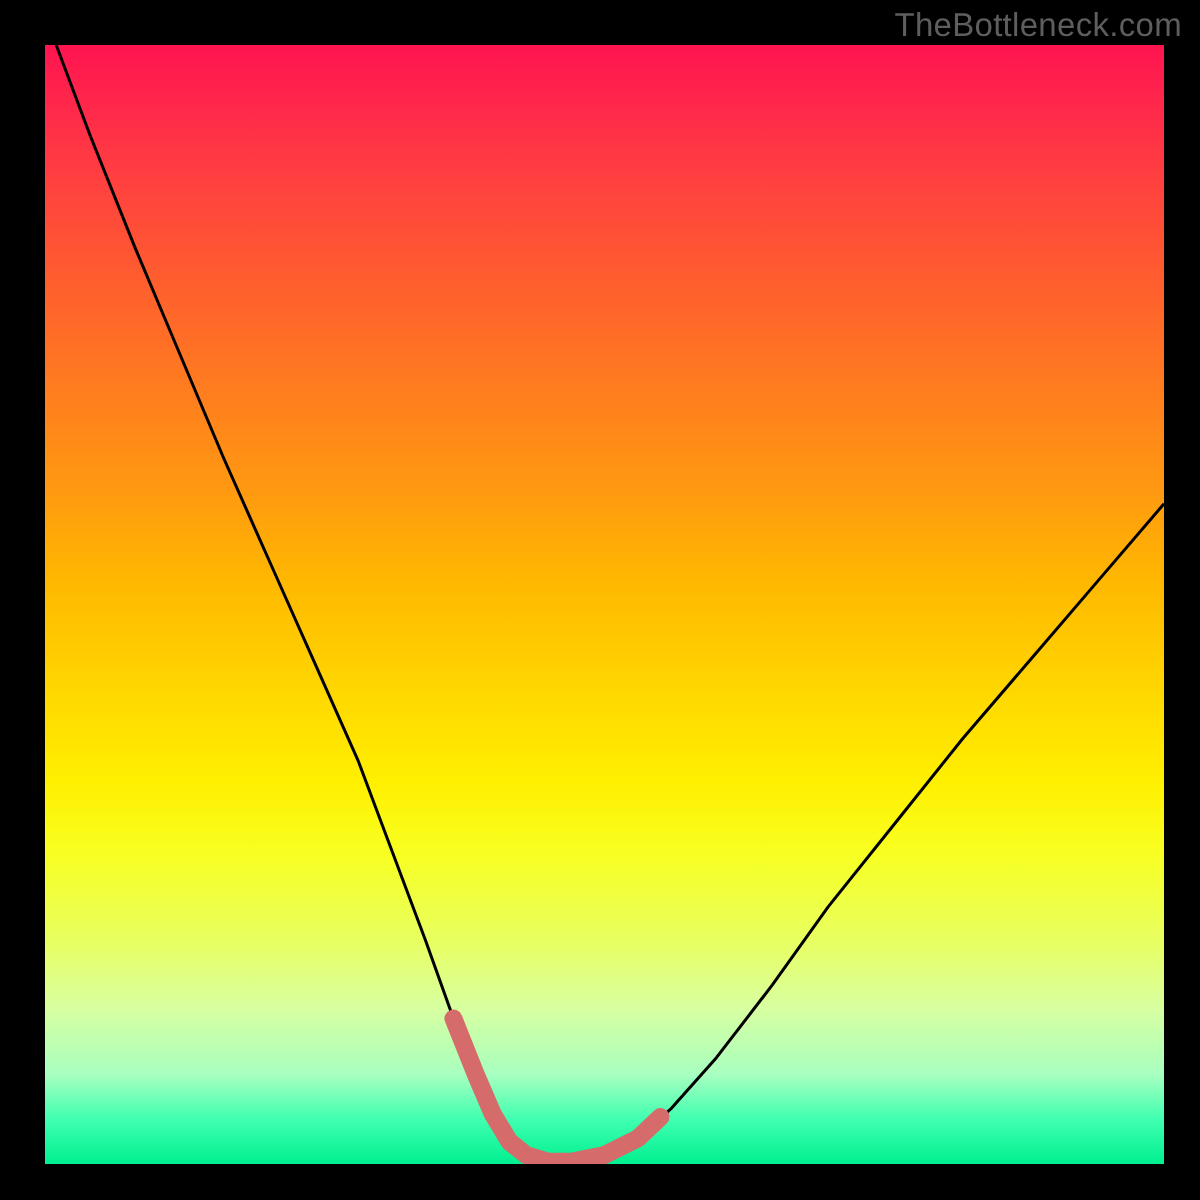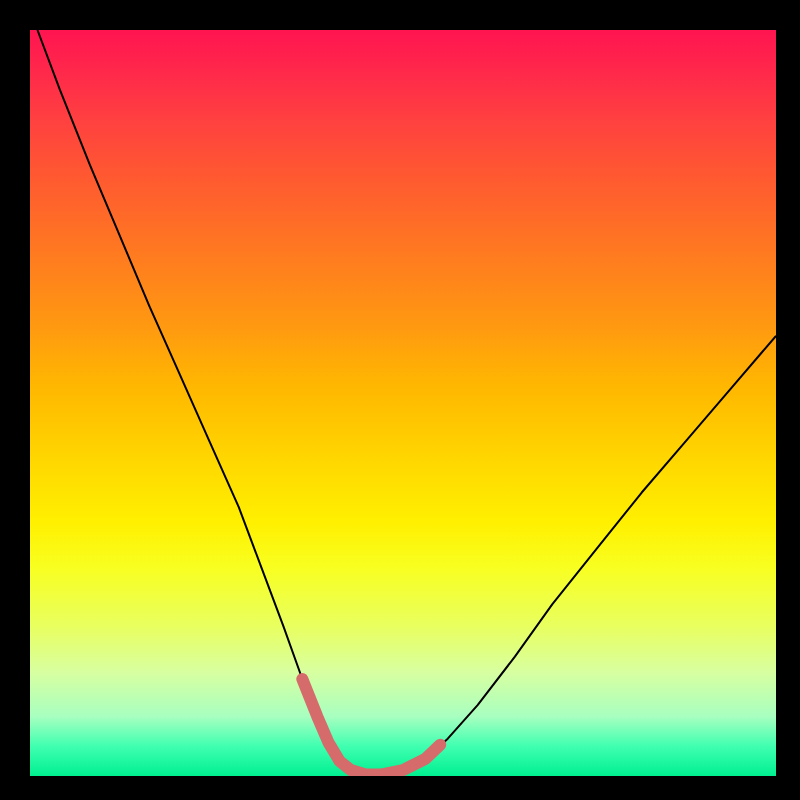--- a/index.html
+++ b/index.html
@@ -62,13 +62,14 @@
       <defs>
         <clipPath id="plot-clip">
           <rect x="30" y="30" width="746" height="746"></rect>
         </clipPath>
       </defs>
       <g clip-path="url(#plot-clip)">
         <path d="M37.46 30.00 L59.84 89.68 L89.68 164.28 L119.52 235.15 L149.36 306.02 L179.20 373.16 L209.04 440.30 L238.88 507.44 L261.26 567.12 L283.64 626.80 L302.29 679.02 L317.21 716.32 L328.40 742.43 L339.59 761.08 L350.78 770.03 L365.70 774.51 L380.62 774.51 L403.00 770.03 L425.38 758.84 L447.76 738.70 L477.60 705.13 L514.90 656.64 L552.20 604.42 L596.96 548.47 L641.72 492.52 L686.48 440.30 L731.24 388.08 L776.00 335.86" fill="none" stroke="#000000" stroke-width="2" stroke-linejoin="round"></path>
         <path d="M302.29 679.02 L317.21 716.32 L328.40 742.43 L339.59 761.08 L350.78 770.03 L365.70 774.51 L380.62 774.51 L403.00 770.03 L425.38 758.84 L440.30 744.67" fill="none" stroke="#d66b6b" stroke-width="12" stroke-linecap="round" stroke-linejoin="round"></path>
       </g>
     </svg>
+  <div class="watermark" style="right: 12px; top: 4px;">TheBottleneck.com</div>
 </div>
 
 </body></html>

